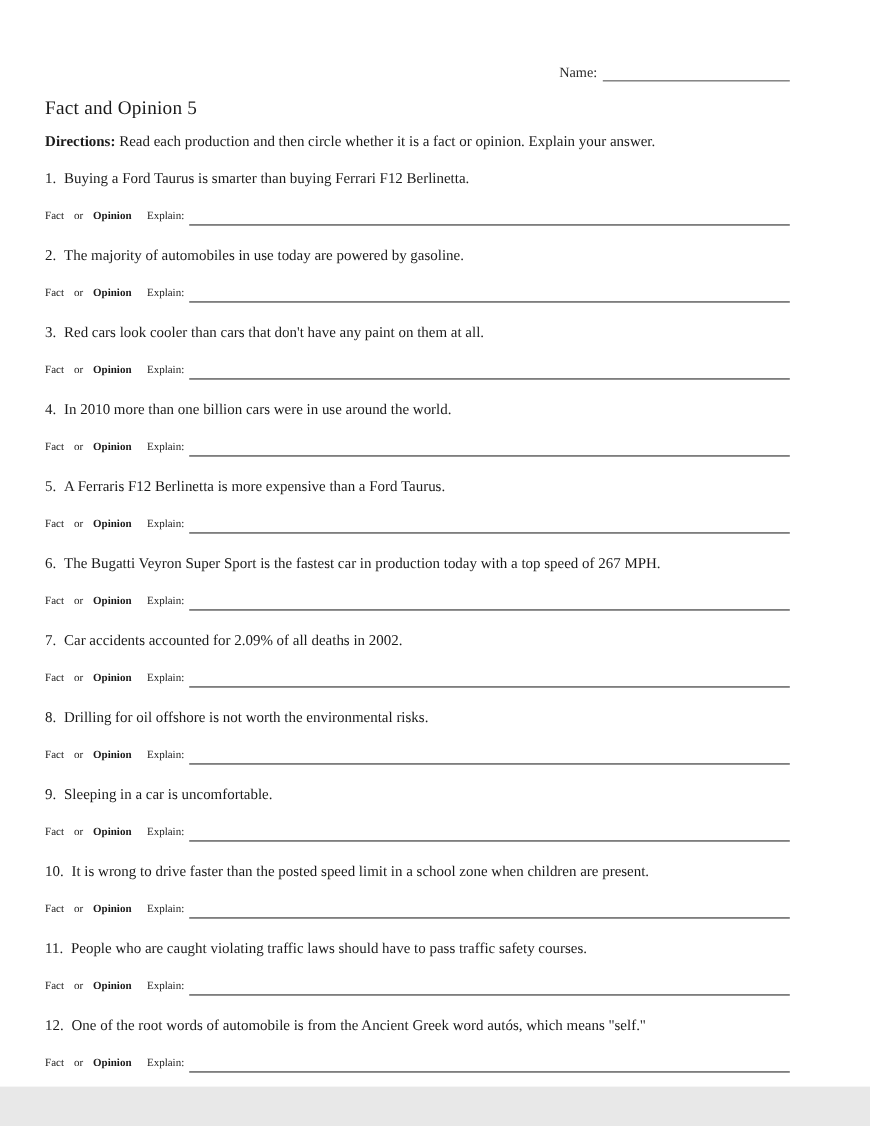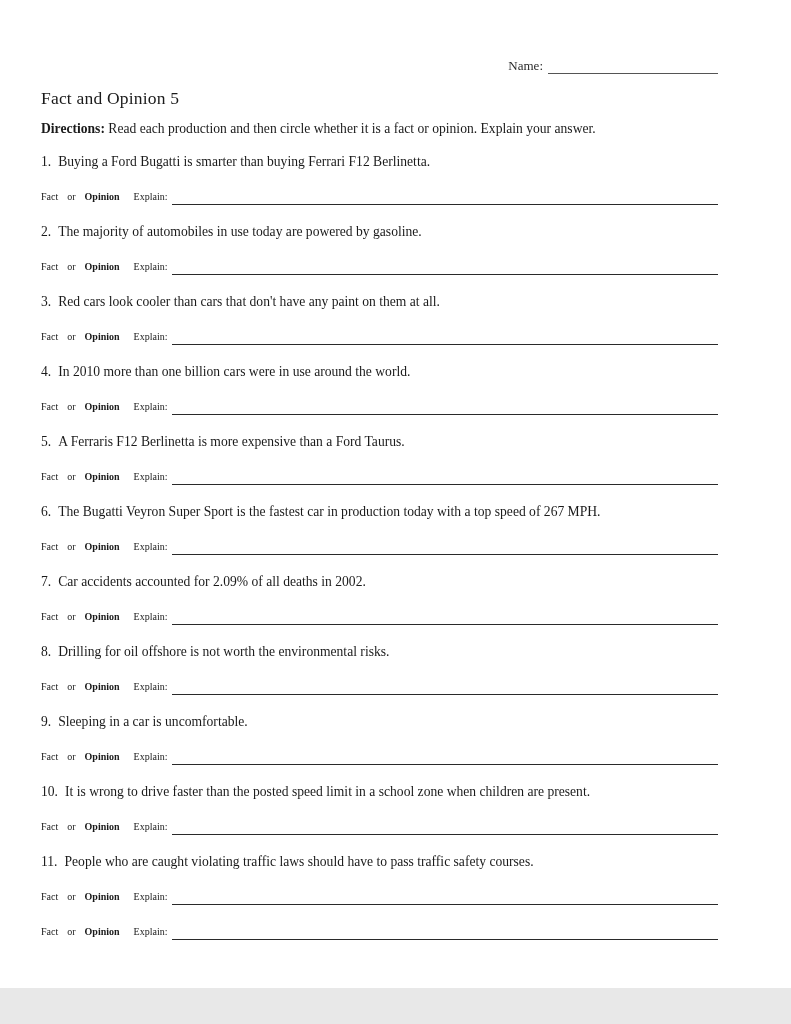--- a/index.html
+++ b/index.html
@@ -87,21 +87,21 @@
   </div>
 
   <h1 class="title">Fact and Opinion 5</h1>
 
   <p class="directions"><b>Directions:</b>
     <span>Read each production and then circle whether it is a fact or opinion.  Explain your answer.</span>
   </p>
 
   <div class="items">
 
-    <p class="statement"><span class="num">1.</span><span>Buying a Ford Bugatti is smarter than buying Ferrari F12 Berlinetta.</span></p>
+    <p class="statement"><span class="num">1.</span><span>Buying a Ford Taurus is smarter than buying Ferrari F12 Berlinetta.</span></p>
     <div class="answer-row">
       <span class="w-fact">Fact</span>
       <span class="w-or">or</span>
       <span class="w-opinion">Opinion</span>
       <span class="w-explain">Explain:</span>
       <span class="explain-blank"></span>
     </div>
 
     <p class="statement"><span class="num">2.</span><span>The majority of automobiles in use today are powered by gasoline.</span></p>
     <div class="answer-row">
@@ -186,20 +186,21 @@
 
     <p class="statement"><span class="num">11.</span><span>People who are caught violating traffic laws should have to pass traffic safety courses.</span></p>
     <div class="answer-row">
       <span class="w-fact">Fact</span>
       <span class="w-or">or</span>
       <span class="w-opinion">Opinion</span>
       <span class="w-explain">Explain:</span>
       <span class="explain-blank"></span>
     </div>
 
+    <p class="statement"><span class="num">12.</span><span>One of the root words of automobile is from the Ancient Greek word autós, which means "self."</span></p>
     <div class="answer-row">
       <span class="w-fact">Fact</span>
       <span class="w-or">or</span>
       <span class="w-opinion">Opinion</span>
       <span class="w-explain">Explain:</span>
       <span class="explain-blank"></span>
     </div>
 
   </div>
 </div>

